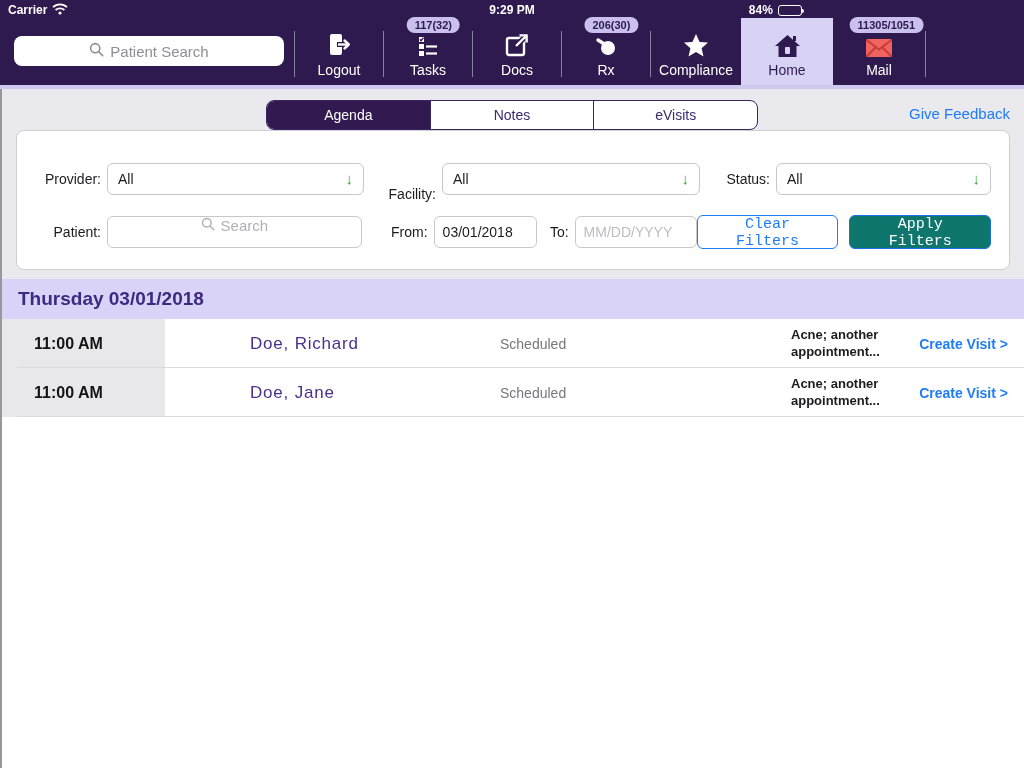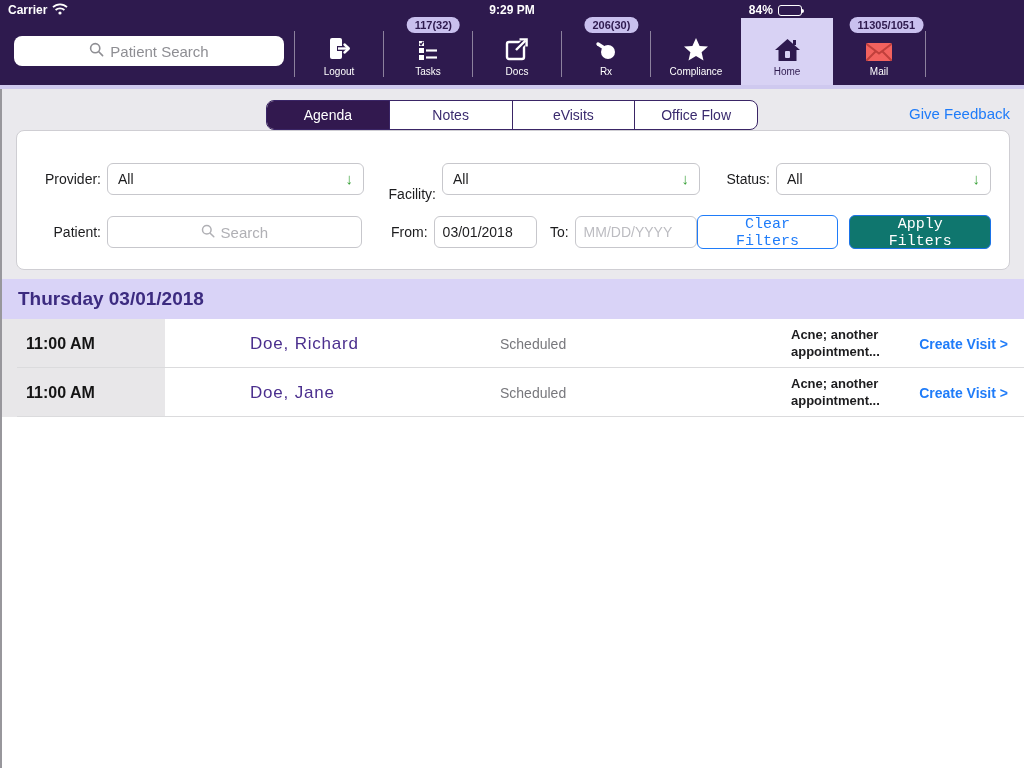--- a/index.html
+++ b/index.html
@@ -16,21 +16,21 @@
   .battery { width:24px; height:11px; border:1px solid #fff; border-radius:3px; position:relative; padding:1px; }
   .battery-fill { height:100%; width:82%; background:#fff; border-radius:1px; }
   .battery-nub { position:absolute; right:-3px; top:3px; width:2px; height:4px; background:#fff; border-radius:0 2px 2px 0; }
 
   .nav-row { height:65px; display:flex; align-items:flex-end; position:relative; }
   .search-pill { width:270px; height:30px; margin:0 10px 19px 14px; border-radius:8px; background:#fff;
                  display:flex; align-items:center; justify-content:center; gap:6px; color:#8e8e93; font-size:15px; }
   .nav-divider { width:1px; height:46px; background:rgba(255,255,255,0.45); margin-bottom:8px; flex:0 0 auto; }
   .nav-item { width:88px; height:65px; display:flex; flex-direction:column; align-items:center; justify-content:flex-end;
               padding-bottom:8px; gap:5px; position:relative; }
-  .nav-item .nav-label { font-size:10px; line-height:1; }
+  .nav-item .nav-label { font-size:14px; line-height:1; }
   .nav-item.active { width:92px; height:67px; background:#d8d2f4; color:#2e1a4e; }
   .nav-item.wide { width:90px; }
   .nav-item.narrow { width:86px; }
   .nav-icon { height:27px; display:flex; align-items:flex-end; justify-content:center; }
   .badge { position:absolute; top:-3px; left:50%; transform:translateX(-40%); background:#c9c0ee; color:#2e1a4e;
            font-size:11px; font-weight:700; padding:2px 8px; border-radius:10px; white-space:nowrap; z-index:2; }
 
   
   .lav-strip { height:4px; background:#cfc9ef; flex:0 0 auto; }
   .main { flex:1; border-left:2px solid #98979c; display:flex; flex-direction:column; background:#fff; }
@@ -52,35 +52,35 @@
   .lbl-provider, .lbl-patient { width:76px; }
   .lbl-facility { width:78px;margin-top:31px; }
   .lbl-status { width:76px; }
   .lbl-from { width:72px; }
   .lbl-to { width:38px; }
   .dropdown { height:32px; border:1px solid #c7c7cc; border-radius:6px; background:#fff; display:flex;
               align-items:center; padding:0 10px; font-size:14px; color:#1c1c1e;text-align:center; }
   .dd-provider { width:257px; } .dd-facility { width:258px; } .dd-status { flex:1; }
   .dd-arrow { margin-left:auto; color:#3aa23a; font-weight:700; font-size:15px; }
   .searchbox { width:262px; height:32px; border:1px solid #c7c7cc; border-radius:6px; background:#fff;
-               display:flex; align-items:center; justify-content:center; gap:6px; color:#b0b0b5; font-size:15px; }
+               display:flex; align-items:flex-start; justify-content:center; gap:6px; color:#b0b0b5; font-size:15px; }
   .f-input { height:32px; border:1px solid #c7c7cc; border-radius:6px; font-size:14px; padding:0 8px;
              font-family:"Liberation Sans", sans-serif; color:#1c1c1e; background:#fff; }
   .inp-from { width:103px; } .inp-to { width:122px; }
   .f-input::placeholder { color:#bcbcc1; }
   .f-spacer { flex:1; }
   .btn { height:34px; border-radius:6px; font-size:15px; padding:0 13px; font-family:Liberation Mono, monospace; cursor:default; }
   .btn-clear { background:#fff; border:1.5px solid #1f7cf9; color:#1f7cf9; margin-right:11px; }
   .btn-apply { background:#0f766e; border:1px solid #1a72e8; color:#fff; }
 
   .date-header { height:40px; background:#d9d3f7; display:flex; align-items:center; padding-left:16px;
                  font-size:19px; font-weight:700; color:#3c2b80; flex:0 0 auto; }
   .appt-row { height:49px; display:flex; align-items:center; position:relative; background:#fff; flex:0 0 auto; }
   .appt-row::after { content:""; position:absolute; left:15px; right:0; bottom:0; height:1px; background:#dbdbdd; }
-  .time-cell { width:163px; height:100%; background:#e8e7e9; display:flex; align-items:center; padding-left:24px;
+  .time-cell { width:163px; height:100%; background:#e8e7e9; display:flex; align-items:center; padding-left:32px;
                font-weight:700; font-size:16px; color:#141414; flex:0 0 auto; }
   .appt-name { margin-left:85px; width:250px; color:#4b2f8e; font-size:17px; letter-spacing:0.8px; font-weight:500; }
   .appt-status { width:200px; color:#77777c; font-size:14px; }
   .appt-spacer { flex:1; }
   .appt-reason { width:110px; font-size:13px; font-weight:700; line-height:1.25; color:#1c1c1e; }
   .appt-action { width:95px; margin-left:12px; margin-right:16px; text-align:right; color:#1f7cf9;
                  font-size:14px; font-weight:700; white-space:nowrap; }
   .rest { flex:1; background:#fff; }
 </style>
 </head>
@@ -218,21 +218,20 @@
   <div class="lav-strip"></div>
 
   <div class="main">
 
     <div class="gray-band">
       <div class="tab-row">
         <div class="segmented">
           <div class="seg active">Agenda</div>
           <div class="seg">Notes</div>
           <div class="seg">eVisits</div>
-          <div class="seg">Office Flow</div>
         </div>
         <span class="feedback">Give Feedback</span>
       </div>
 
       <div class="filters-card">
         <div class="f-row">
           <span class="f-label lbl-provider">Provider:</span>
           <div class="dropdown dd-provider">
             <span>All</span>
             <span class="dd-arrow">↓</span>

